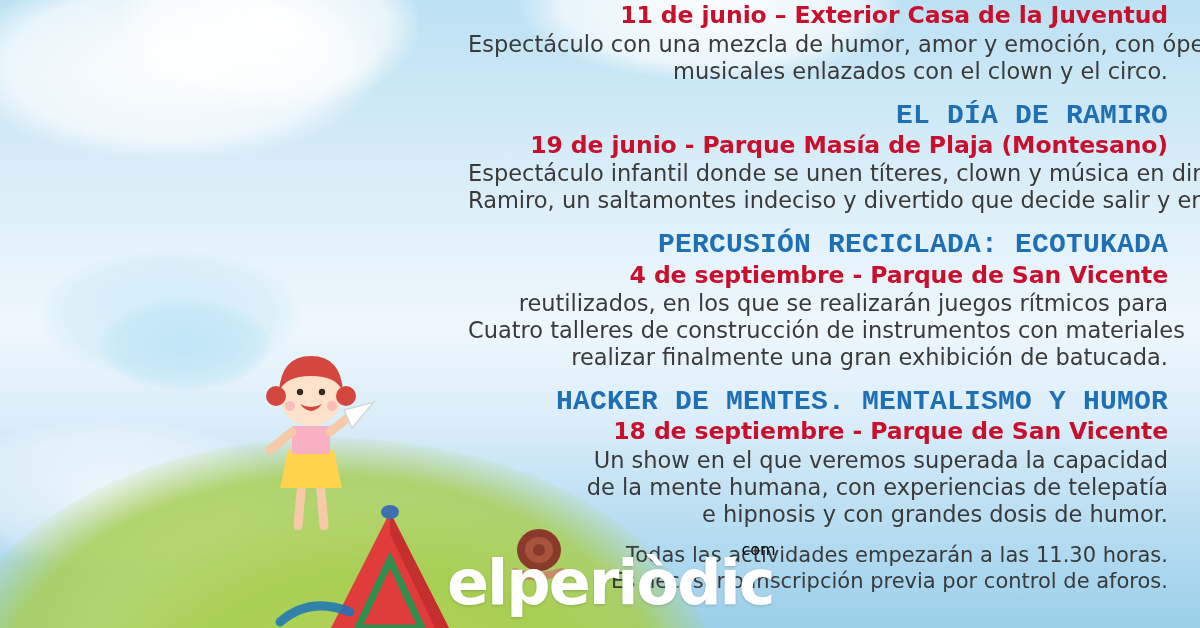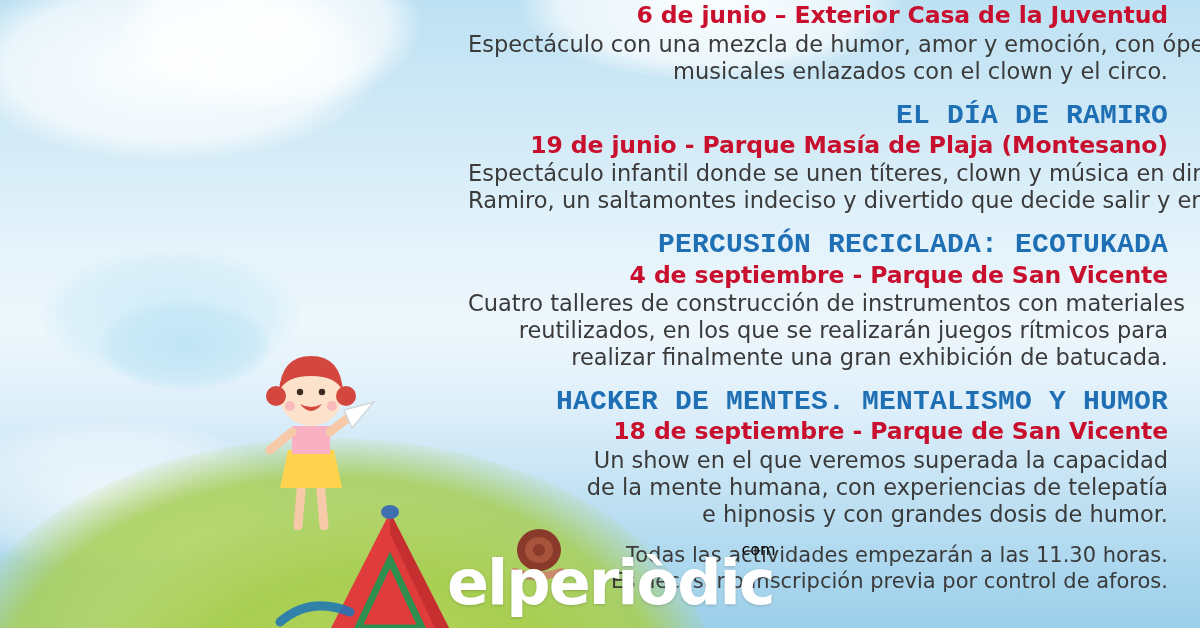--- a/index.html
+++ b/index.html
@@ -162,42 +162,42 @@
     <path d="M54 74 q11 14 22 0 q-11 6 -22 0 z" fill="#d4473f"></path>
     <circle cx="44" cy="76" r="5" fill="#f7b3b8" opacity=".8"></circle>
     <circle cx="86" cy="76" r="5" fill="#f7b3b8" opacity=".8"></circle>
 
     <path d="M98 80 L128 72 L106 98 Z" fill="#ffffff" stroke="#cfd8dd" stroke-width="1.5"></path>
   </svg>
 
   <div class="content">
 
     <div class="block first">
-      <div class="ev-date">6 de junio – Exterior Casa de la Juventud</div>
+      <div class="ev-date">11 de junio – Exterior Casa de la Juventud</div>
       <div class="ev-desc">
         <span class="l">Espectáculo con una mezcla de humor, amor y emoción, con ópera, canto y extraños instrumentos</span>
         <span class="l">musicales enlazados con el clown y el circo.</span>
       </div>
     </div>
 
     <div class="block">
       <div class="ev-title">EL DÍA DE RAMIRO</div>
       <div class="ev-date">19 de junio - Parque Masía de Plaja (Montesano)</div>
       <div class="ev-desc">
         <span class="l">Espectáculo infantil donde se unen títeres, clown y música en directo en el que conoceremos a</span>
         <span class="l">Ramiro, un saltamontes indeciso y divertido que decide salir y emprender un viaje.</span>
       </div>
     </div>
 
     <div class="block">
       <div class="ev-title">PERCUSIÓN RECICLADA: ECOTUKADA</div>
       <div class="ev-date">4 de septiembre - Parque de San Vicente</div>
       <div class="ev-desc">
+        <span class="l">reutilizados, en los que se realizarán juegos rítmicos para</span>
         <span class="l">Cuatro talleres de construcción de instrumentos con materiales</span>
-        <span class="l">reutilizados, en los que se realizarán juegos rítmicos para</span>
         <span class="l">realizar finalmente una gran exhibición de batucada.</span>
       </div>
     </div>
 
     <div class="block">
       <div class="ev-title">HACKER DE MENTES. MENTALISMO Y HUMOR</div>
       <div class="ev-date">18 de septiembre - Parque de San Vicente</div>
       <div class="ev-desc">
         <span class="l">Un show en el que veremos superada la capacidad</span>
         <span class="l">de la mente humana, con experiencias de telepatía</span>

